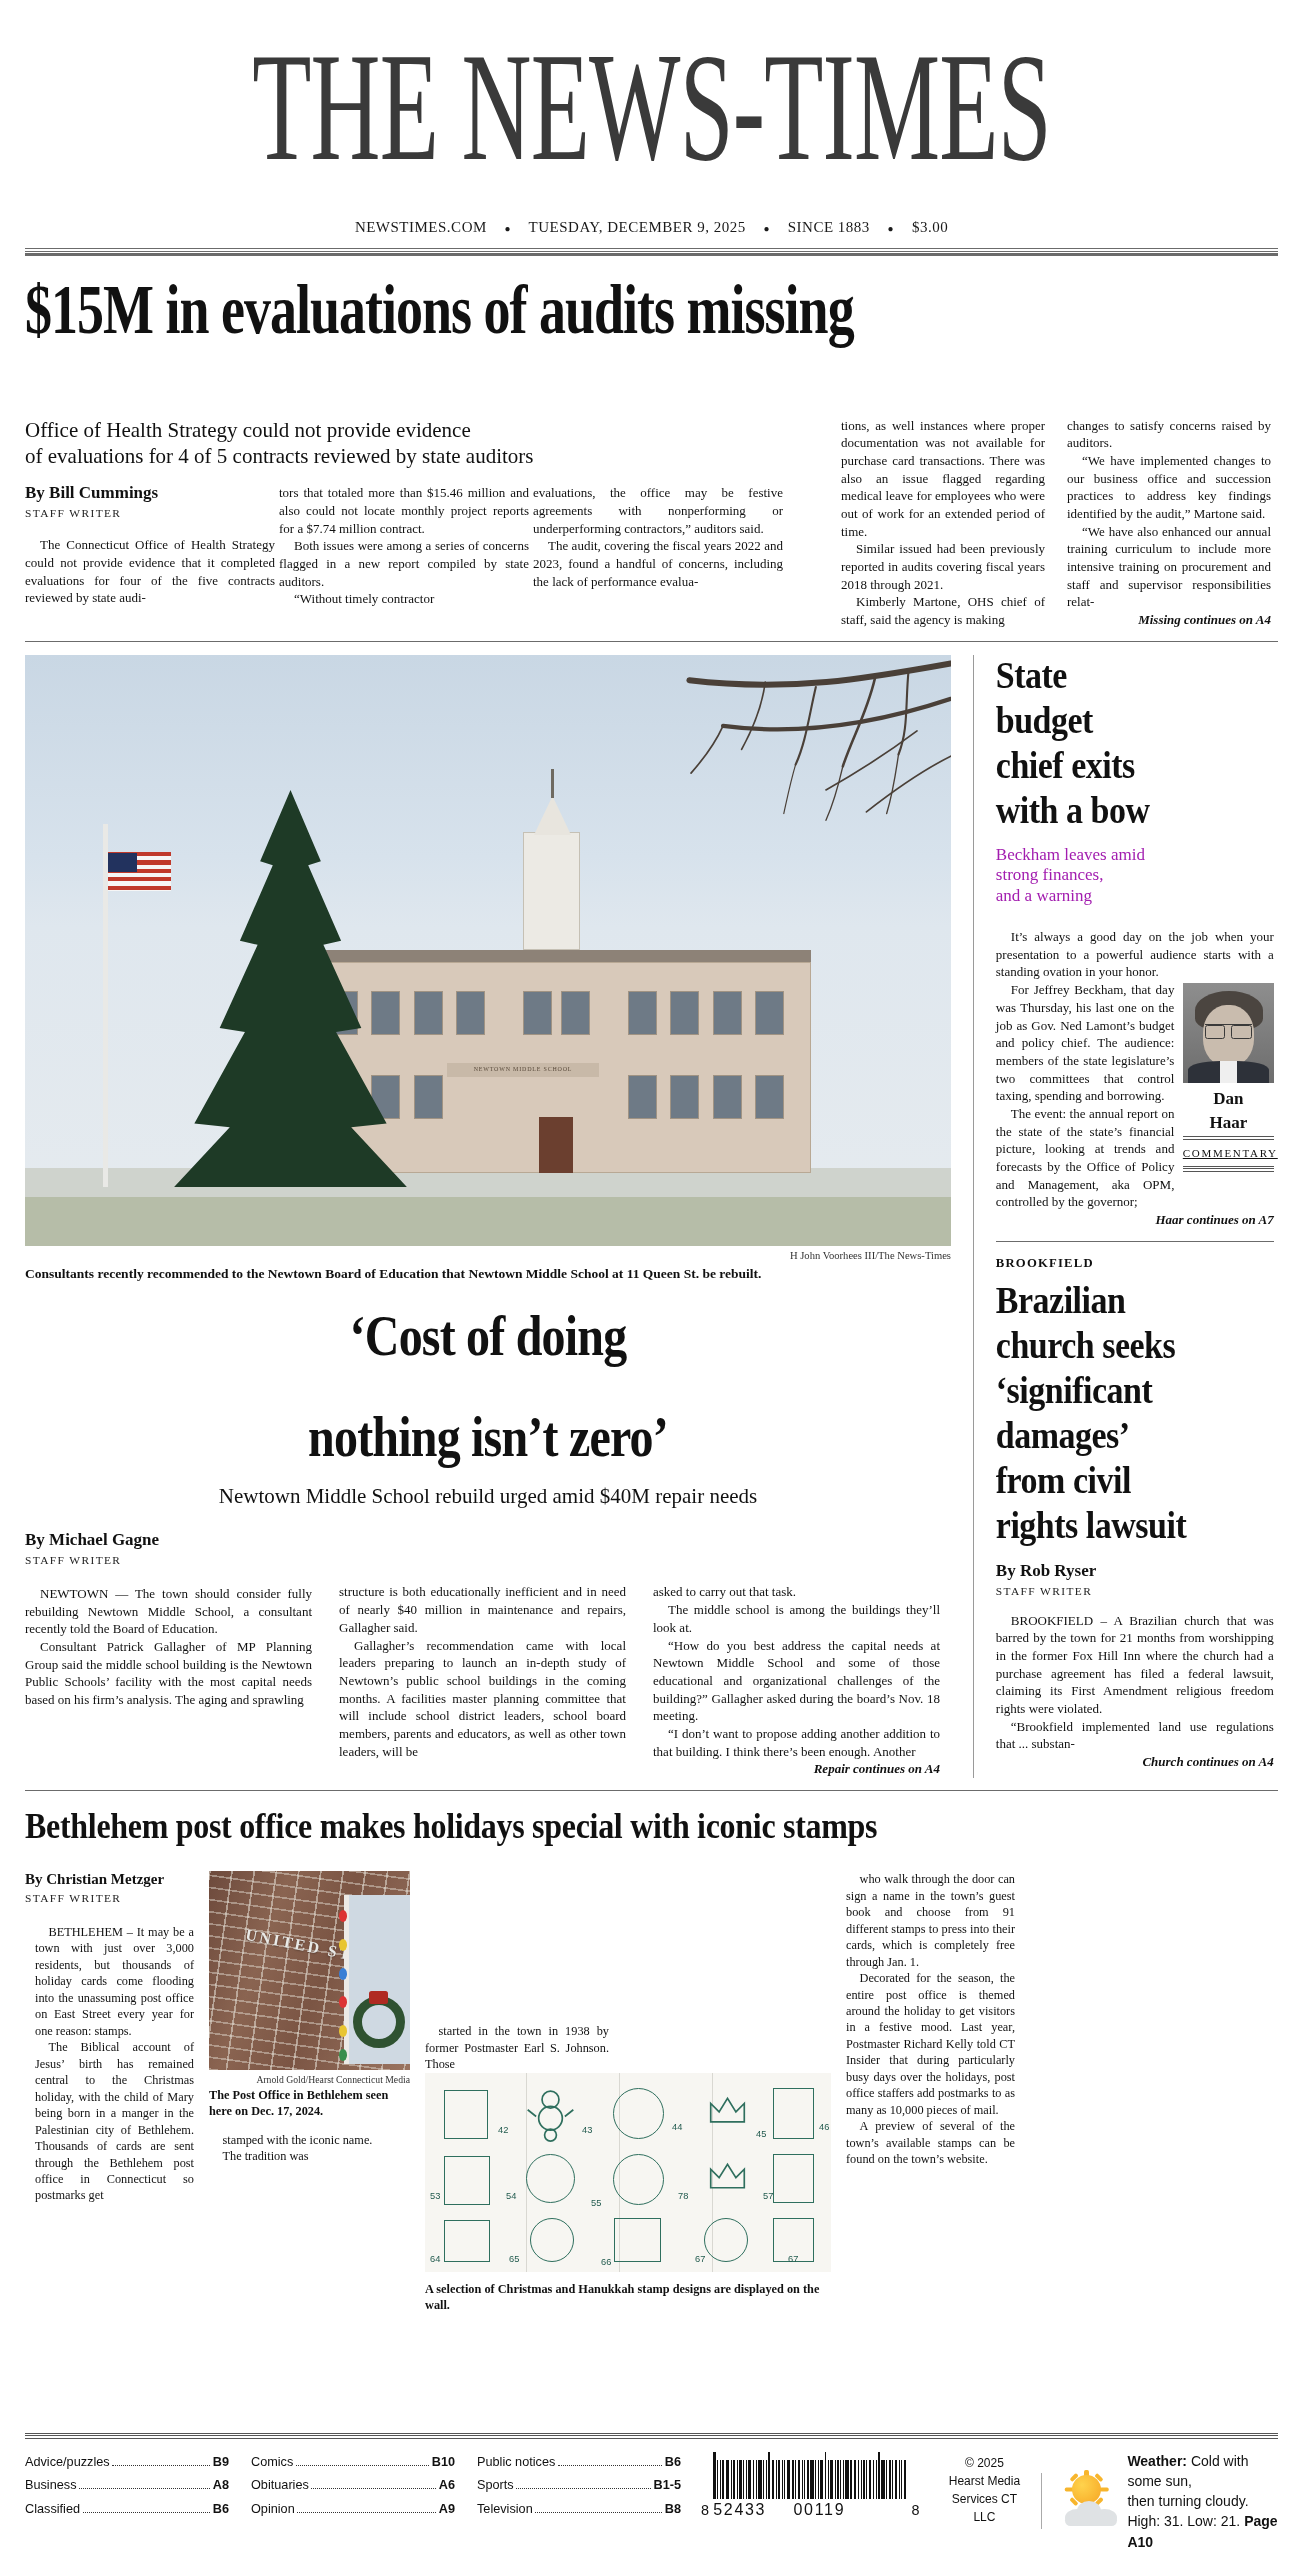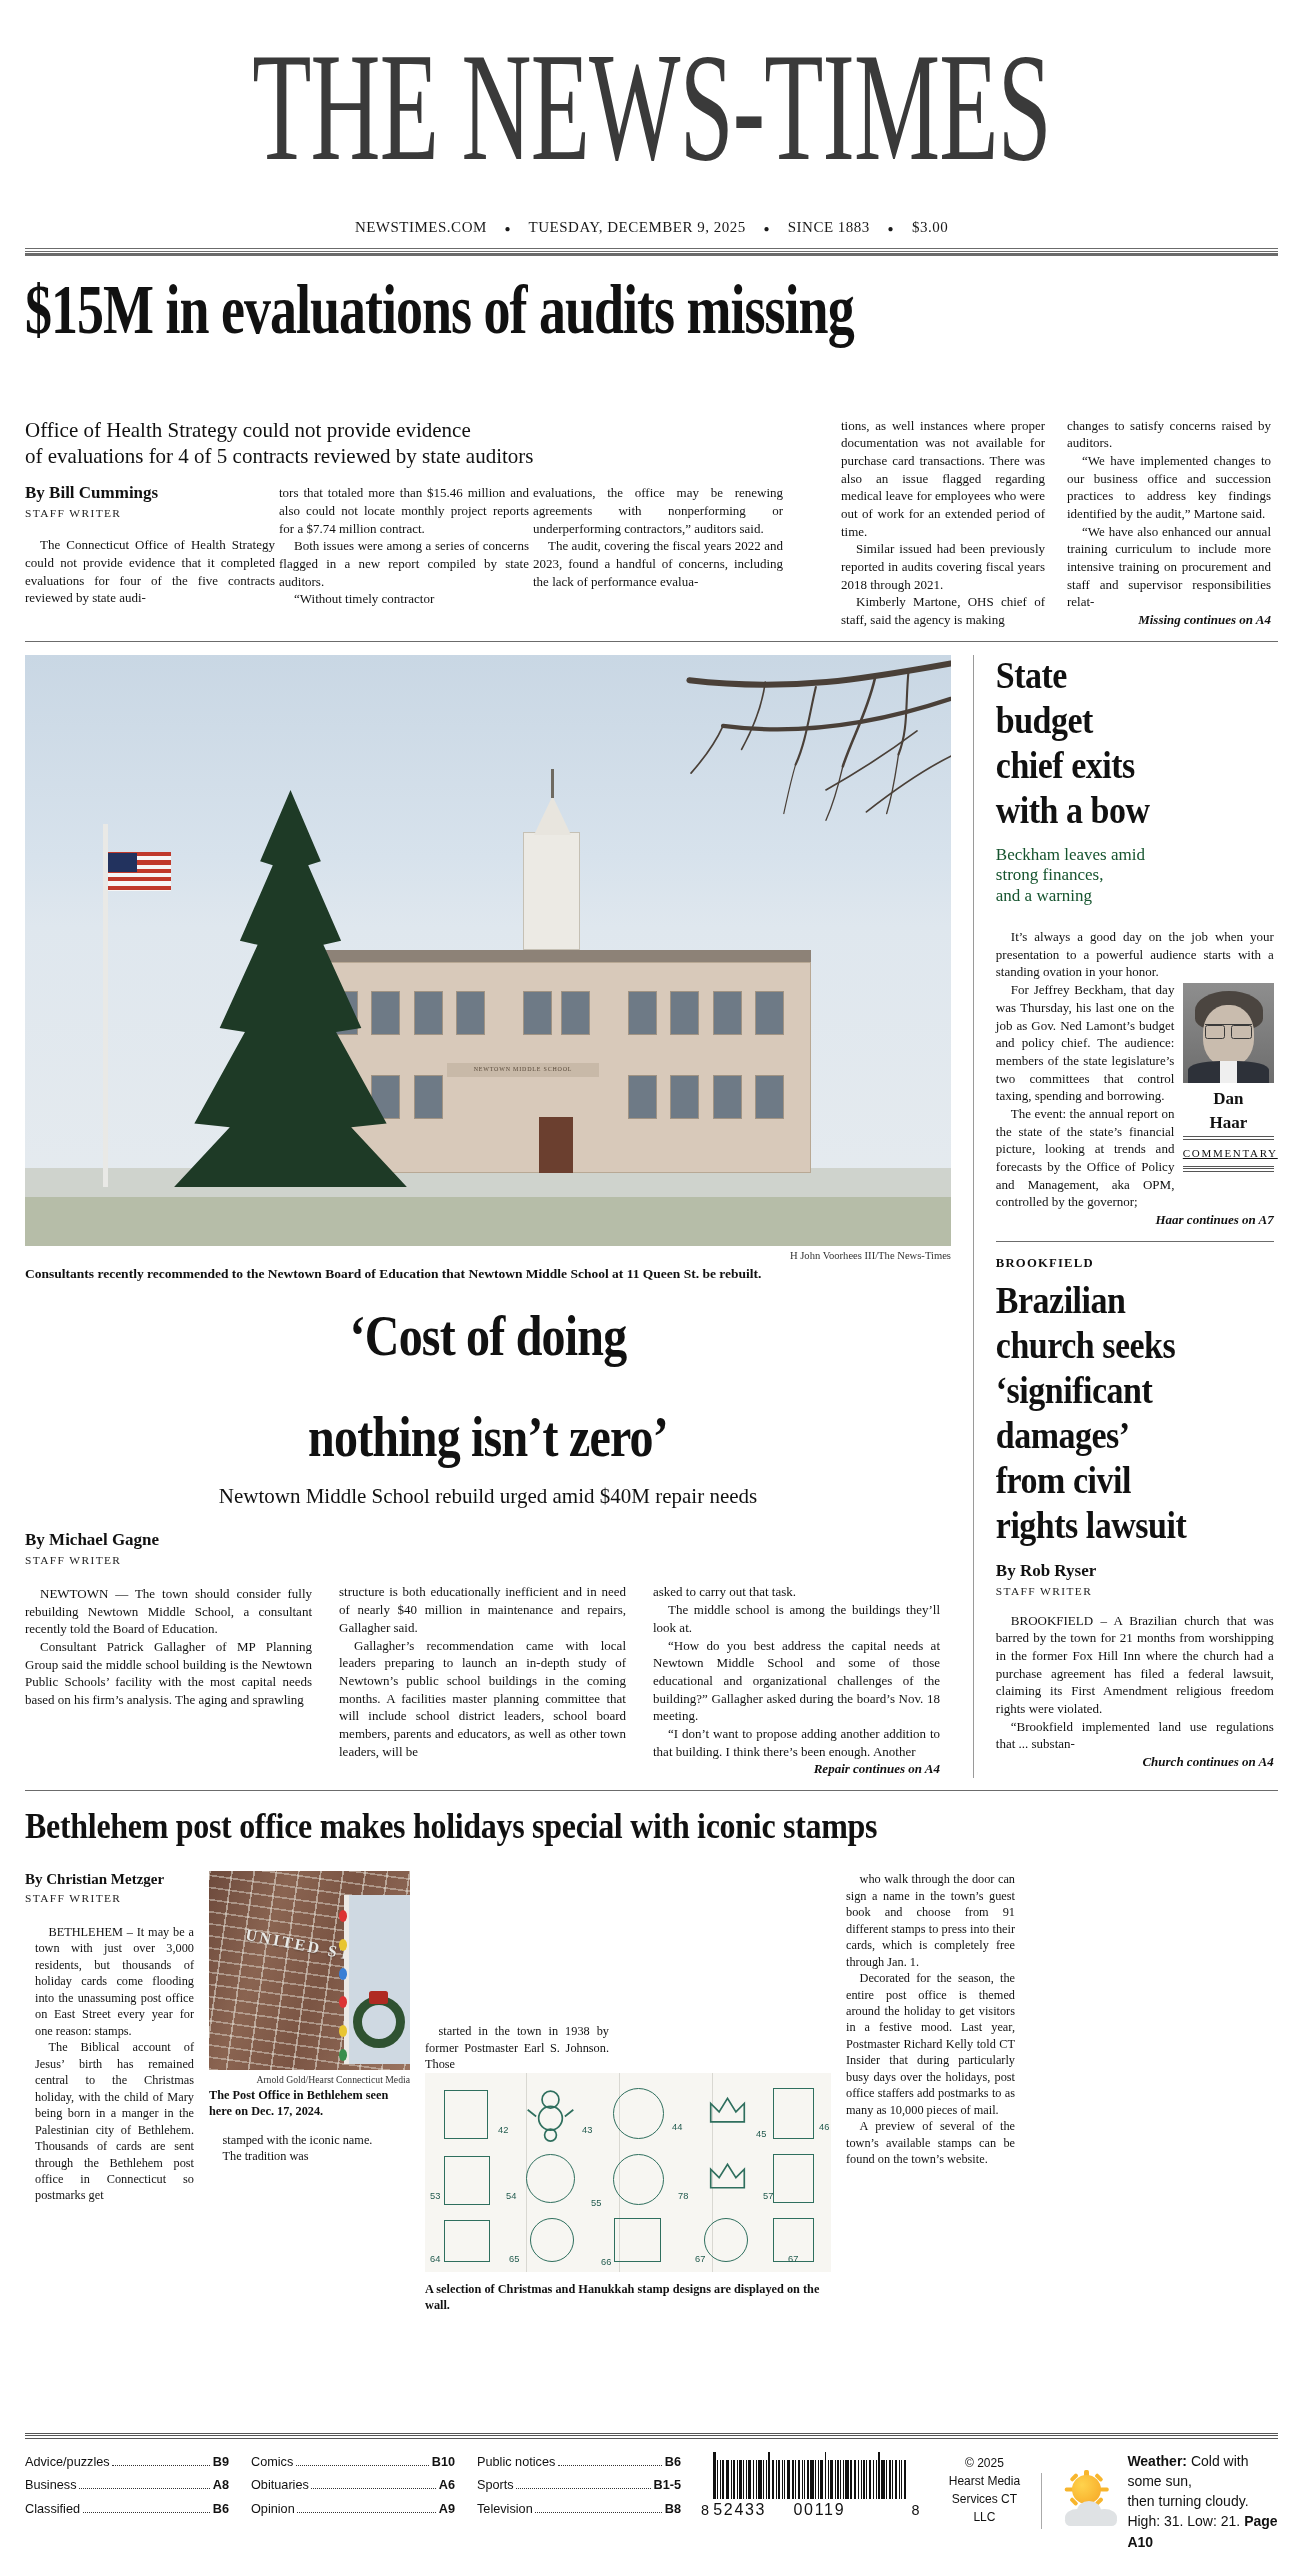--- a/index.html
+++ b/index.html
@@ -129,21 +129,21 @@
     transform:scaleY(1.2); transform-origin:center top;
   }
   .center-hed-space { height:27px; }
   .center-deck { text-align:center; font-size:21px; font-weight:400; }
 
   
   .rail-hed {
     font-weight:700; font-size:34px; line-height:1.03; letter-spacing:-0.5px; margin:0;
     transform:scaleY(1.14); transform-origin:left top;
   }
-  .rail-deck { font-size:17px; line-height:1.2; margin-top:20px; color:#14532d; }
+  .rail-deck { font-size:17px; line-height:1.2; margin-top:20px; color:#a21caf; }
   .kicker { font-weight:700; font-size:12.7px; letter-spacing:1.2px; margin-bottom:8.4px; }
   .rail-body { font-size:13px; line-height:1.36; text-align:justify; hyphens:auto; margin-top:12px; }
   .rail-body p { margin:0; text-indent:15px; }
 
   .mug-wrap { float:right; width:91px; margin:1.7px 0 3.4px 8.4px; }
   .mug {
     width:91px; height:100px;
     background:linear-gradient(#8e8e8e,#6d6d6d);
     position:relative; overflow:hidden;
   }
@@ -274,21 +274,21 @@
           </div>
           <div>
             <div class="bodytext">
               <p class="noind">tors that totaled more than $15.46 million and also could not locate monthly project reports for a $7.74 million contract.</p>
               <p>Both issues were among a series of concerns flagged in a new report compiled by state auditors.</p>
               <p>“Without timely contractor</p>
             </div>
           </div>
           <div>
             <div class="bodytext">
-              <p class="noind">evaluations, the office may be renewing agreements with nonperforming or underperforming contractors,” auditors said.</p>
+              <p class="noind">evaluations, the office may be festive agreements with nonperforming or underperforming contractors,” auditors said.</p>
               <p>The audit, covering the fiscal years 2022 and 2023, found a handful of concerns, including the lack of performance evalua-</p>
             </div>
           </div>
         </div>
       </div>
 
       <div style="width:204px;">
         <div class="bodytext">
           <p class="noind">tions, as well instances where proper documentation was not available for purchase card transactions. There was also an issue flagged regarding medical leave for employees who were out of work for an extended period of time.</p>
           <p>Similar issued had been previously reported in audits covering fiscal years 2018 through 2021.</p>

